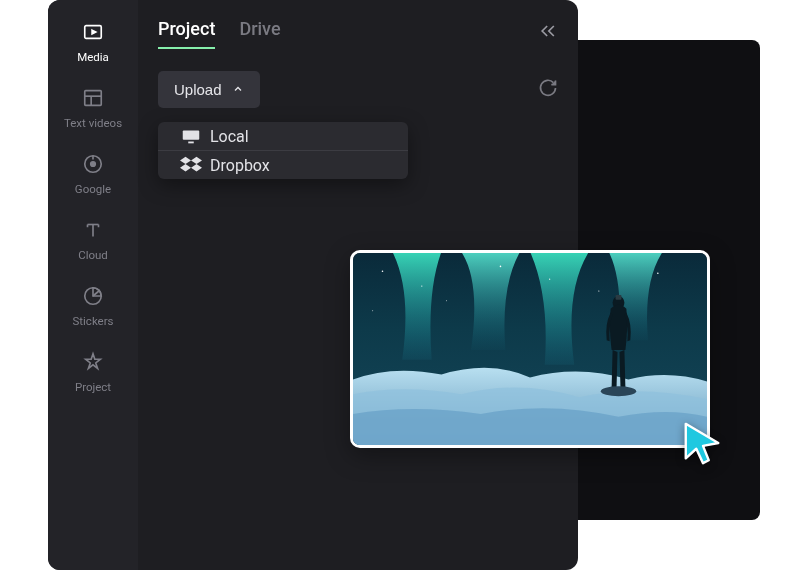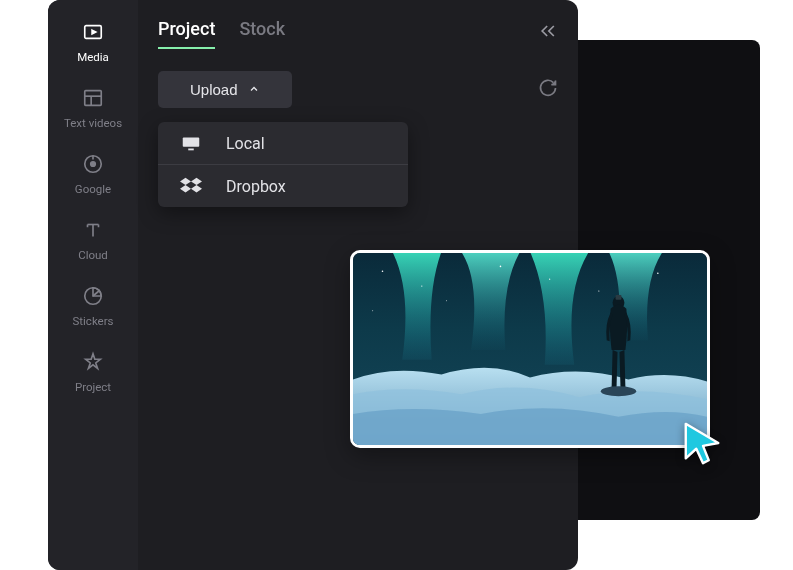--- a/index.html
+++ b/index.html
@@ -96,43 +96,43 @@
       display: flex;
       align-items: center;
       justify-content: space-between;
       margin-bottom: 14px;
     }
     .upload-btn {
       background: #34343b;
       color: #e6e6ea;
       border: none;
       border-radius: 5px;
-      padding: 10px 32px;
+      padding: 10px 16px;
       font-size: 15px;
       display: flex;
       align-items: center;
       gap: 10px;
       cursor: pointer;
     }
     .refresh-icon {
       color: #7a7a82;
       cursor: pointer;
     }
     .dropdown {
       background: #2b2b30;
       border-radius: 6px;
       width: 250px;
       overflow: hidden;
       box-shadow: 0 6px 20px rgba(0,0,0,0.4);
     }
     .dropdown-item {
       display: flex;
       align-items: center;
-      gap: 24px;
-      padding: 10px 22px;
+      gap: 8px;
+      padding: 3px 22px;
       color: #e2e2e6;
       font-size: 16px;
       cursor: pointer;
     }
     .dropdown-item:first-child { border-bottom: 1px solid #3c3c42; }
     .dropdown-icon {
       width: 22px;
       height: 22px;
       display: flex;
       align-items: center;
@@ -230,21 +230,21 @@
         </svg>
       </span>
       <span class="sidebar-label">Project</span>
     </div>
   </div>
 
   <div class="content">
     <div class="tabs-row">
       <div class="tabs">
         <div class="tab active">Project</div>
-        <div class="tab">Stock</div>
+        <div class="tab">Drive</div>
       </div>
       <div class="collapse-btn">
         <svg width="20" height="20" viewBox="0 0 24 24" fill="none" stroke="currentColor" stroke-width="2">
           <polyline points="11,6 5,12 11,18"></polyline>
           <polyline points="19,6 13,12 19,18"></polyline>
         </svg>
       </div>
     </div>
 
     <div class="upload-row">

